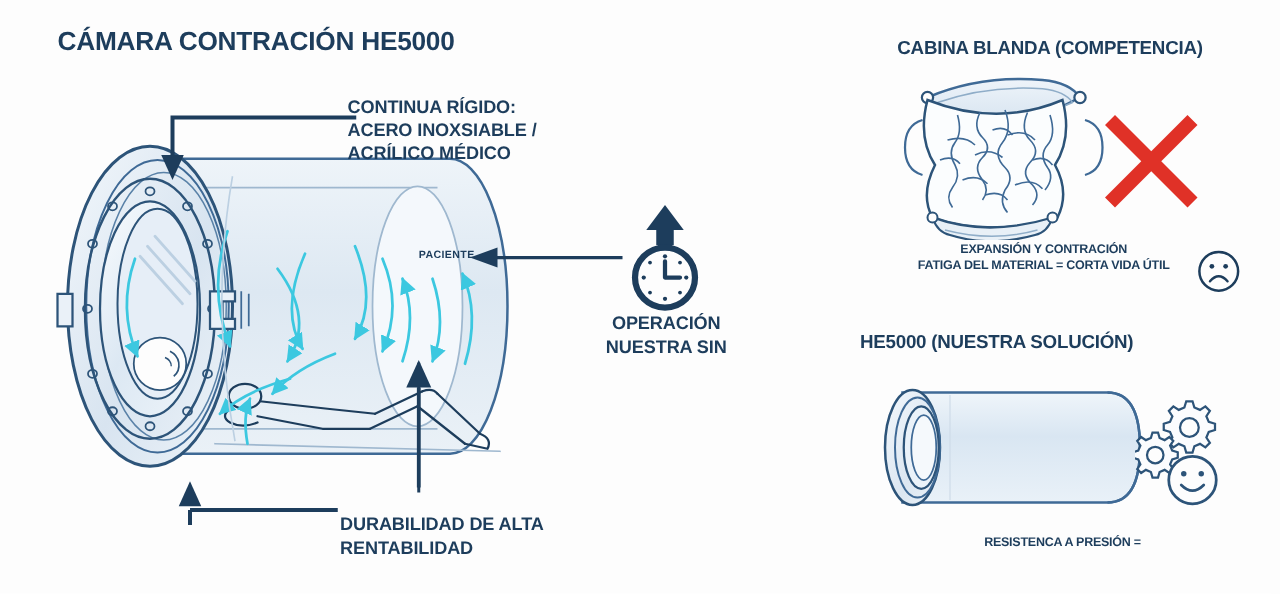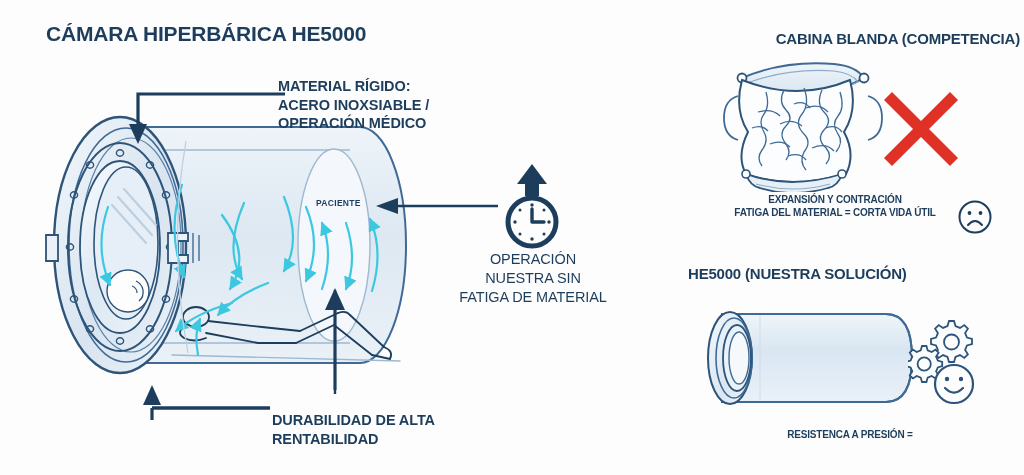--- a/index.html
+++ b/index.html
@@ -32,32 +32,32 @@
   }
   .callout {
     font-size: 14.5px;
     font-weight: bold;
     color: #1d3d5c;
     line-height: 1.28;
     letter-spacing: -0.1px;
   }
   .callout-center {
     font-size: 14.5px;
-    font-weight: normal;
+    font-weight: bold;
     color: #1d3d5c;
     line-height: 1.3;
     letter-spacing: -0.1px;
     text-align: center;
   }
   .panel-title {
     font-size: 15px;
     font-weight: bold;
     color: #1d3d5c;
     letter-spacing: -0.2px;
-    text-align: right;
+    text-align: center;
     white-space: nowrap;
   }
   .panel-caption {
     font-size: 10px;
     font-weight: bold;
     color: #1d3d5c;
     letter-spacing: -0.2px;
     text-align: center;
     line-height: 1.3;
     white-space: nowrap;
@@ -68,21 +68,21 @@
     color: #1d3d5c;
     letter-spacing: 0.3px;
   }
   .nowrap { white-space: nowrap; }
 </style>
 </head>
 <body>
 
 <div id="page">
 
-  <div class="abs title">CÁMARA HIPERBÁRICA HE5000</div>
+  <div class="abs title">CÁMARA CONTRACIÓN HE5000</div>
 
   <svg class="abs" style="left:0px; top:55px;" width="470" height="390" viewBox="0 0 470 390">
     <defs>
       <linearGradient id="bodyGrad" x1="0" y1="0" x2="0" y2="1">
         <stop offset="0%" stop-color="#eef4f9"></stop>
         <stop offset="45%" stop-color="#dde8f2"></stop>
         <stop offset="100%" stop-color="#eaf1f7"></stop>
       </linearGradient>
       <linearGradient id="ringGrad" x1="0" y1="0" x2="1" y2="1">
         <stop offset="0%" stop-color="#f2f7fb"></stop>
@@ -190,30 +190,30 @@
       <path d="M306,152 q16,38 0,74"></path>
       <path d="M346,168 q12,36 0,66"></path>
       <path d="M322,234 q12,-36 0,-66"></path>
       <path d="M372,236 q12,-40 -2,-72"></path>
       <path d="M198,300 q-4,-22 2,-36"></path>
     </g>
 
     <path d="M186,86 q-18,104 2,212" fill="none" stroke="#bcd0e2" stroke-width="1.3"></path>
   </svg>
 
-  <div class="abs paciente-label" style="left:316px; top:198px;">PACIENTE</div>
+  <div class="abs paciente-label" style="left:335px; top:198px;">PACIENTE</div>
 
   <svg class="abs" style="left:110px; top:86px;" width="180" height="62" viewBox="0 0 180 62">
     <path d="M175,8 L28,8 L28,40" fill="none" stroke="#1d3d5c" stroke-width="3.2"></path>
     <path d="M28,58 L19,38 L37,38 Z" fill="#1d3d5c"></path>
   </svg>
   <div class="abs callout" style="left:278px; top:77px;">
-    <div class="nowrap">MATERIAL RÍGIDO:</div>
+    <div class="nowrap">CONTINUA RÍGIDO:</div>
     <div class="nowrap">ACERO INOXSIABLE /</div>
-    <div class="nowrap">OPERACIÓN MÉDICO</div>
+    <div class="nowrap">ACRÍLICO MÉDICO</div>
   </div>
 
   <svg class="abs" style="left:130px; top:290px;" width="280" height="135" viewBox="0 0 280 135">
 
     <path d="M22,130 L22,118 M22,118 L140,118" fill="none" stroke="#1d3d5c" stroke-width="3.2"></path>
     <path d="M22,95 L13,115 L31,115 Z" fill="#1d3d5c"></path>
     <path d="M22,118 L140,118" fill="none" stroke="#1d3d5c" stroke-width="3.2"></path>
 
     <path d="M205,0 L205,104" fill="none" stroke="#1d3d5c" stroke-width="2.4"></path>
   </svg>
@@ -248,21 +248,20 @@
       <circle cx="26" cy="72" r="1.5"></circle>
       <circle cx="26" cy="48" r="1.5"></circle>
     </g>
 
     <path d="M38,60 L38,47 M38,60 L50,60" fill="none" stroke="#1d3d5c" stroke-width="3.4" stroke-linecap="round"></path>
   </svg>
 
   <div class="abs callout-center" style="left:443px; top:250px; width:180px;">
     <div class="nowrap">OPERACIÓN</div>
     <div class="nowrap">NUESTRA SIN</div>
-    <div class="nowrap">FATIGA DE MATERIAL</div>
   </div>
 
   <div class="abs panel-title" style="left:660px; top:30px; width:360px;">CABINA BLANDA (COMPETENCIA)</div>
 
   <svg class="abs" style="left:722px; top:52px;" width="170" height="140" viewBox="0 0 170 140">
     <defs>
       <linearGradient id="softTop" x1="0" y1="0" x2="0" y2="1">
         <stop offset="0%" stop-color="#eef4fa"></stop>
         <stop offset="100%" stop-color="#d7e4f0"></stop>
       </linearGradient>

